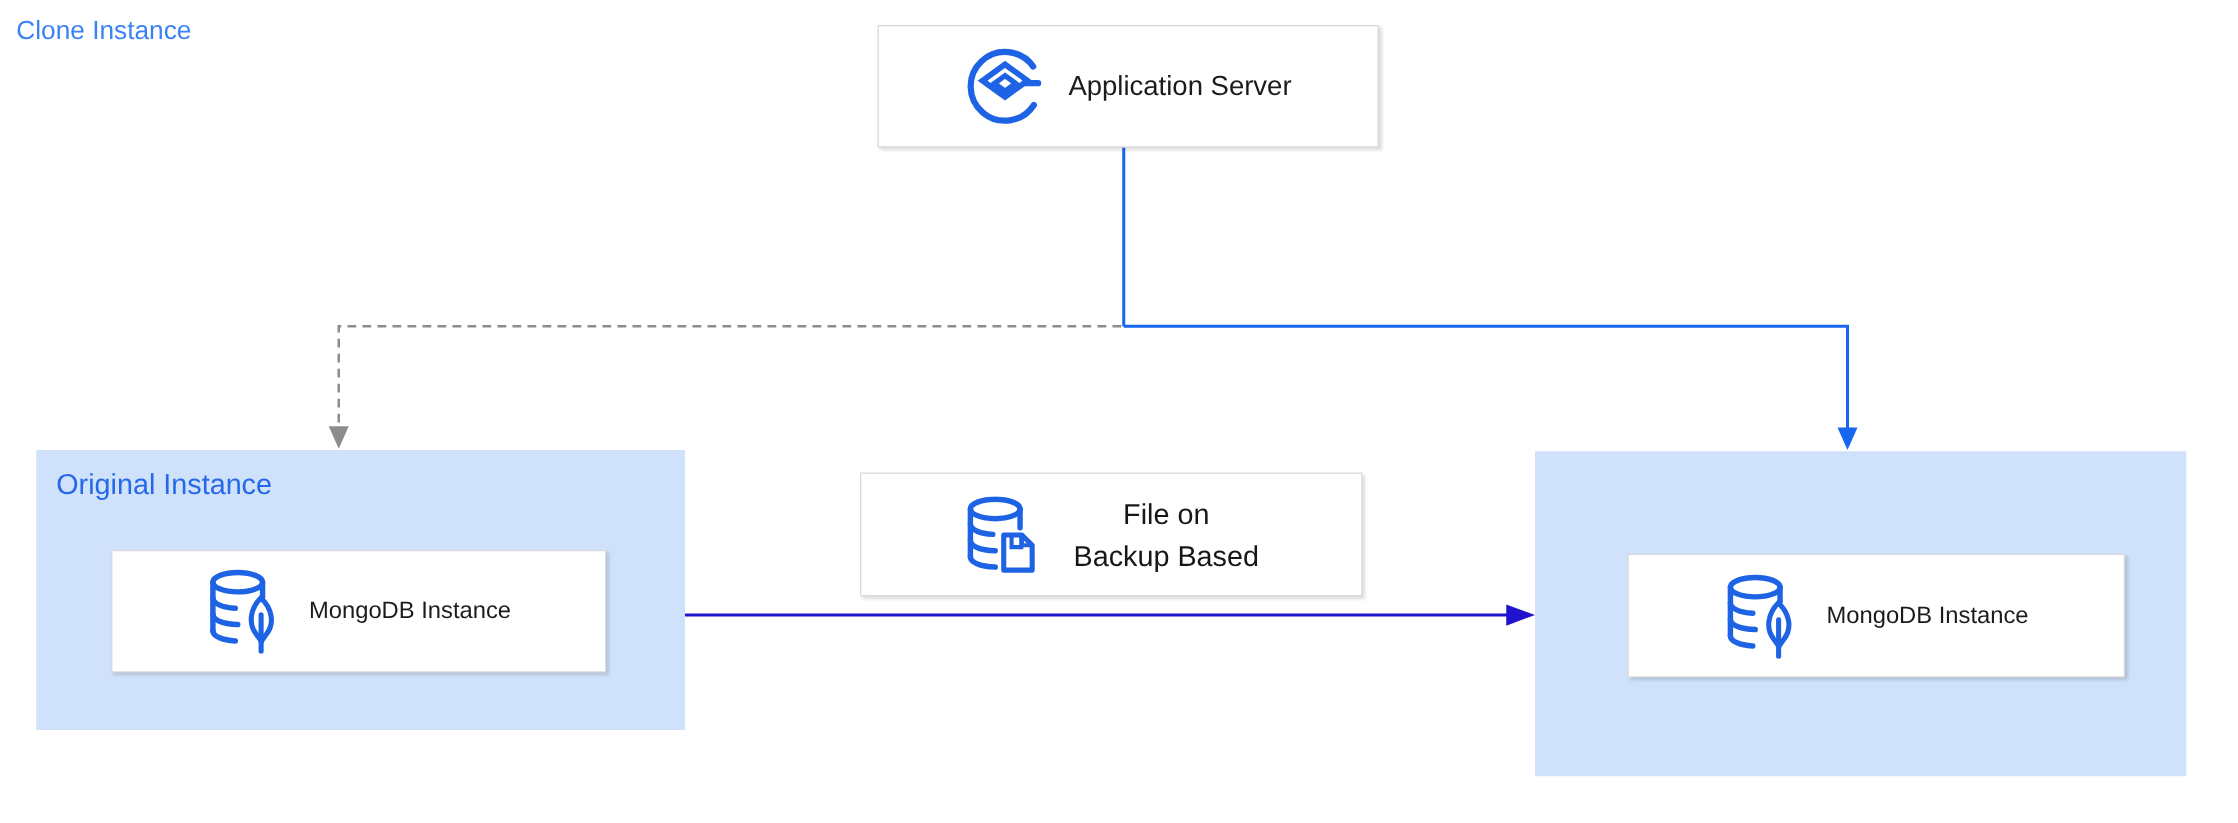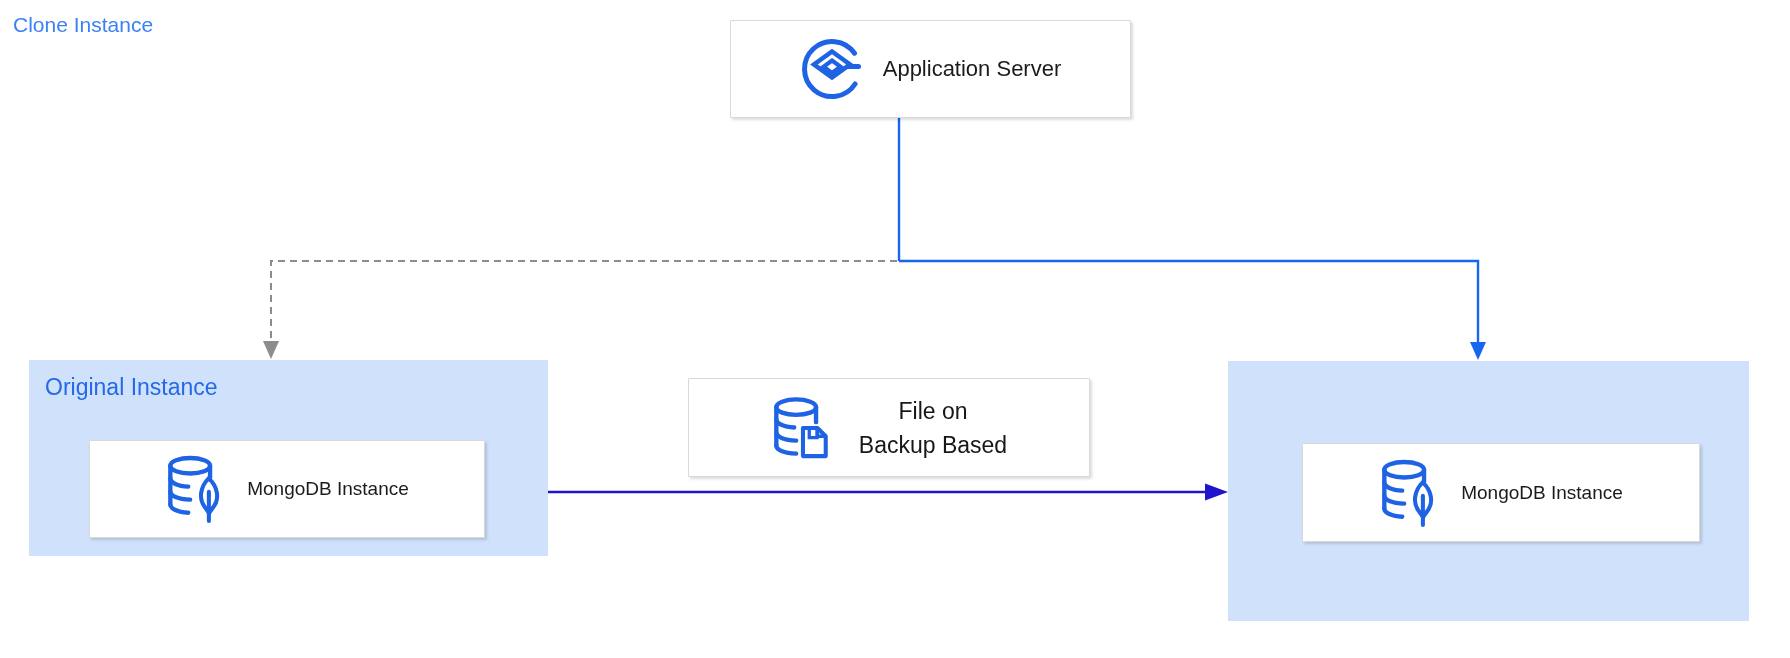--- a/index.html
+++ b/index.html
@@ -27,33 +27,33 @@
     background:#ffffff;
     border:1px solid #d9d9d9;
     border-radius:1px;
     box-shadow:2px 2px 3px rgba(0,0,0,0.14);
     display:flex;align-items:center;justify-content:center;
     box-sizing:border-box;
   }
   .node .icon{display:flex;align-items:center;justify-content:center;}
   .node-label{color:#1b1b1b;white-space:nowrap;}
 
-  .app-server{left:702px;top:20px;width:401px;height:98px;gap:19px;margin-left:28px;}
+  .app-server{left:702px;top:20px;width:401px;height:98px;gap:19px;}
   .app-server .node-label{font-size:22px;}
 
   .group{
     position:absolute;
     background:#cfe1fb;
     box-sizing:border-box;
   }
   .group-label{
     position:absolute;left:16px;top:14px;
     color:#2569e8;font-size:23px;white-space:nowrap;
   }
-  .group-original{left:29px;top:360px;width:519px;height:196px;}
+  .group-original{left:29px;top:360px;width:519px;height:224px;}
   .group-clone{left:1228px;top:361px;width:521px;height:260px;}
 
   .inner-node{gap:20px;}
   .inner-node .node-label{font-size:19px;}
   .inner-original{left:60px;top:80px;width:396px;height:98px;}
   .inner-clone{left:74px;top:82px;width:398px;height:99px;}
 
   .backup-node{left:688px;top:378px;width:402px;height:99px;gap:26px;}
   .backup-text{display:flex;flex-direction:column;align-items:center;}
   .backup-text div{font-size:23px;line-height:34px;color:#171717;white-space:nowrap;}

